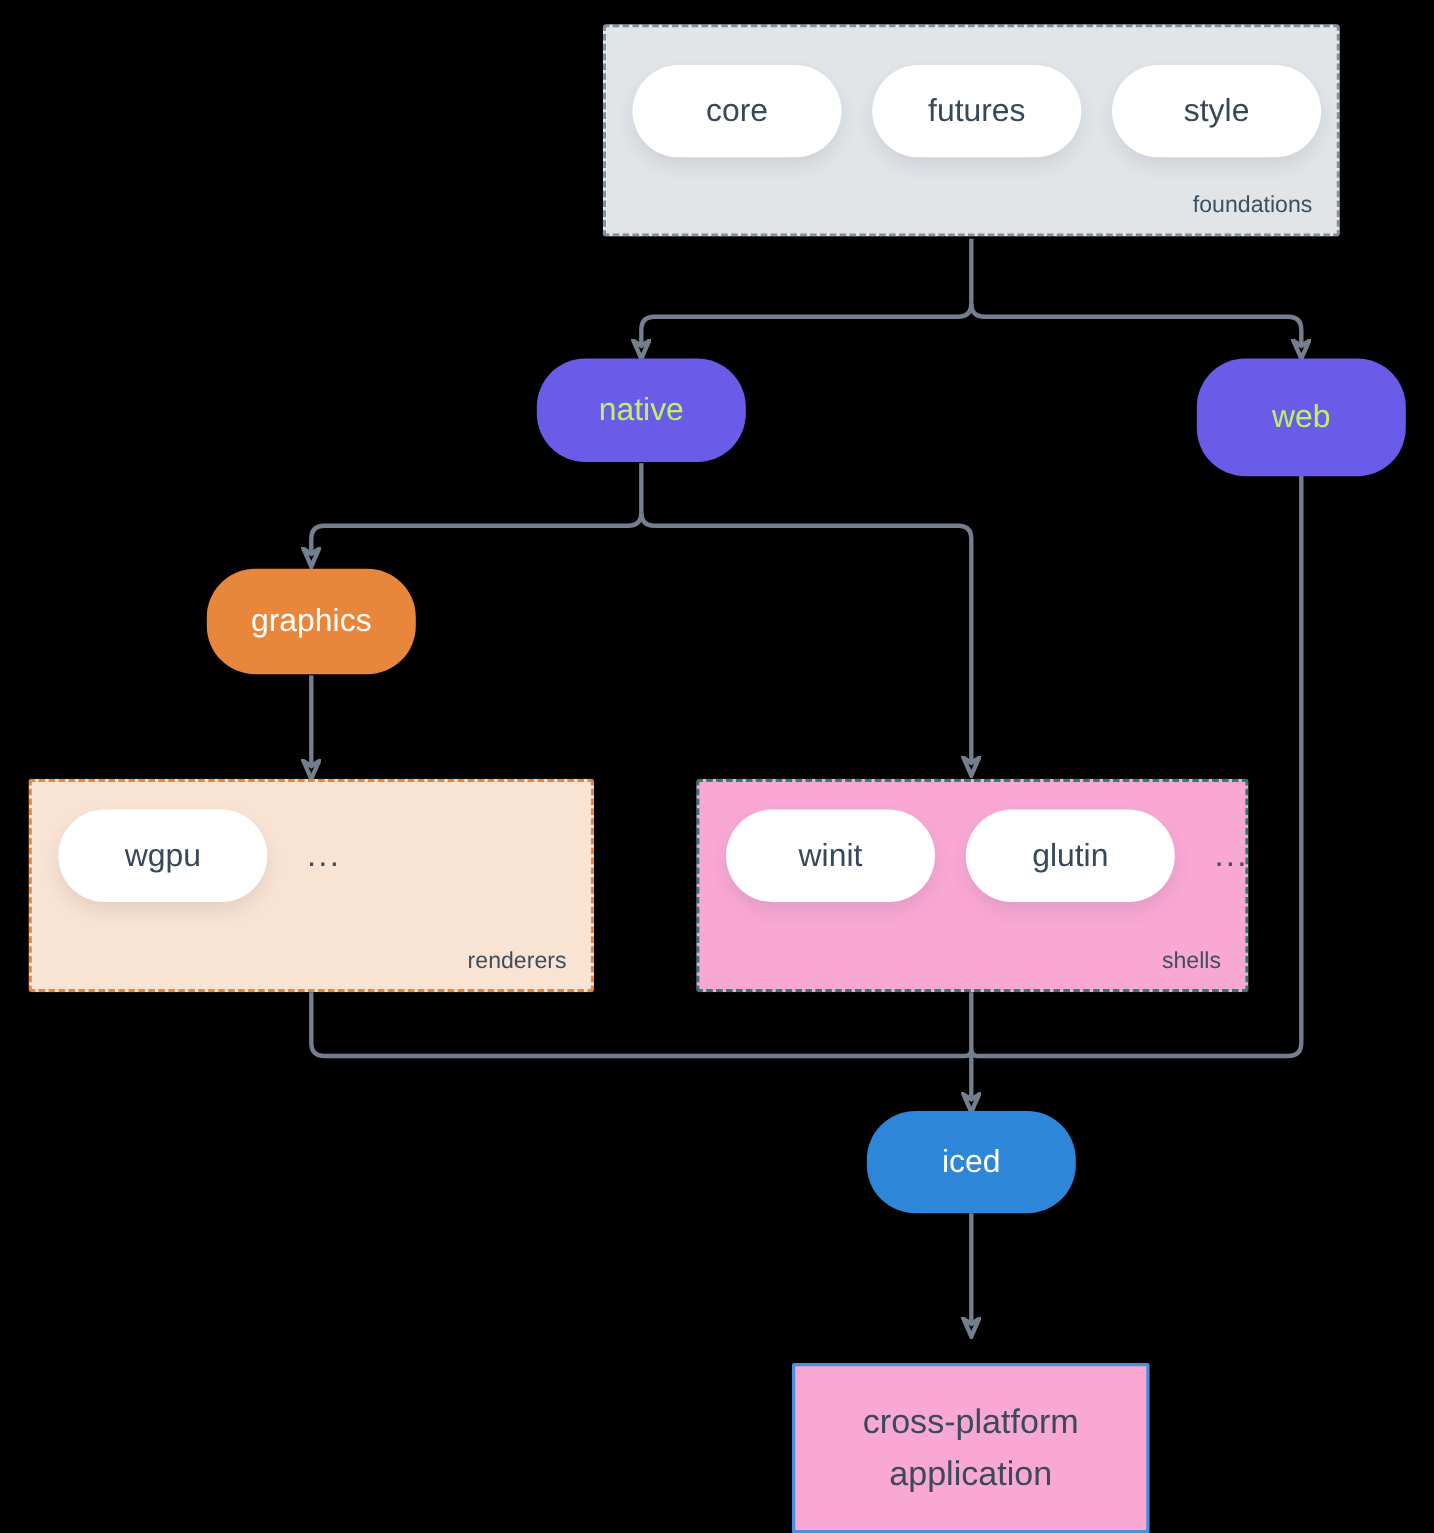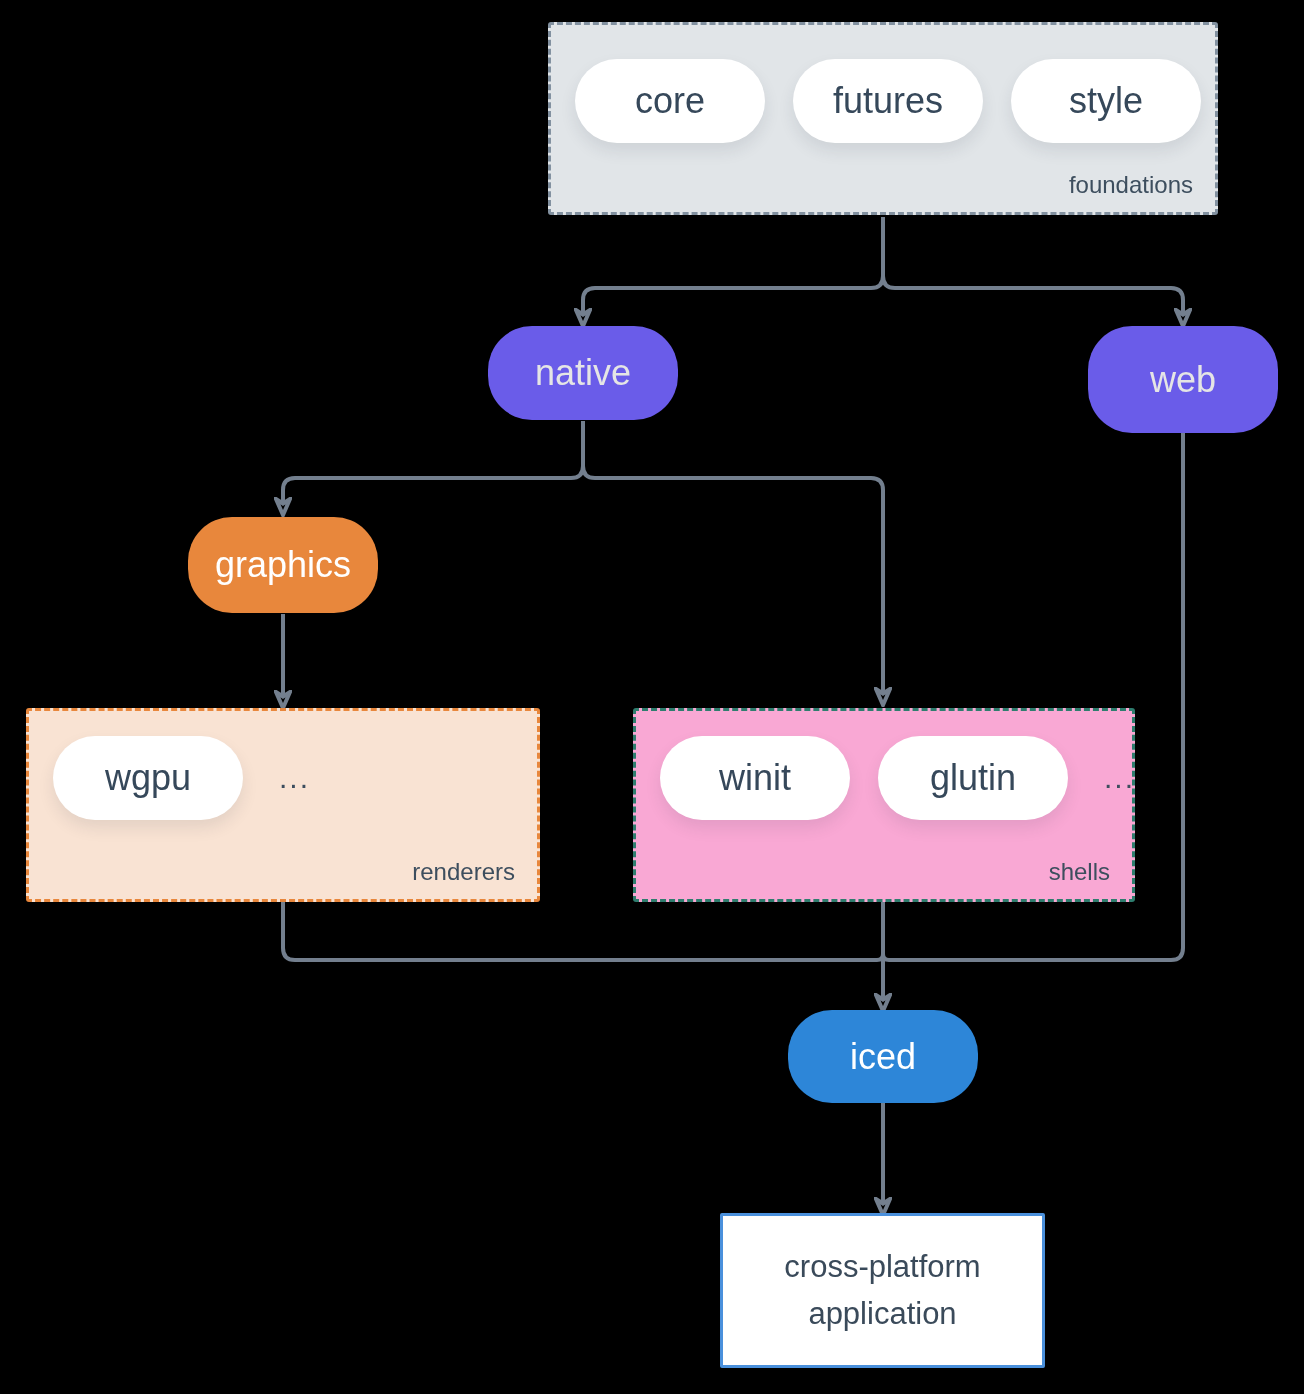--- a/index.html
+++ b/index.html
@@ -5,26 +5,26 @@
   html,body{margin:0;padding:0;background:#000;}
   .stage{
     position:relative;width:1304px;height:1394px;background:#000;
     font-family:"Liberation Sans", sans-serif;overflow:hidden;
   }
   .edges{position:absolute;left:0;top:0;width:1304px;height:1394px;}
   .edges path{fill:none;stroke:#737f8e;stroke-width:4;}
   
   .pill{
     position:relative;display:flex;align-items:center;justify-content:center;
-    height:84px;border-radius:44px;font-size:36px;color:#36485a;background:#fff;
+    height:84px;border-radius:44px;font-size:29px;color:#36485a;background:#fff;
     box-shadow:0 8px 16px rgba(40,50,70,0.10);
     flex:0 0 auto;
   }
   .pill.abs{position:absolute;box-shadow:none;}
-  .pill.purple{background:#6a5ce9;color:#e5e5e5;}
+  .pill.purple{background:#6a5ce9;color:#bef264;}
   .pill.orange{background:#e8873c;color:#fff;}
   .pill.blue{background:#2d86d8;color:#ffffff;}
   
   .zone{
     position:absolute;display:flex;align-items:flex-start;border-radius:3px;
     box-sizing:border-box;border:3px dashed;
   }
   .zone-foundations{
     left:548px;top:22px;width:670px;height:193px;
     background:#e1e5e8;border-color:#8291a0;
@@ -35,34 +35,34 @@
     background:#f9e3d3;border-color:#e8873c;
     padding:25px 0 0 24px;gap:28px;
   }
   .zone-shells{
     left:633px;top:708px;width:502px;height:194px;
     background:#f9a8d4;border-color:#2e7d6e;
     padding:25px 0 0 24px;gap:28px;
   }
   .zone .pill{width:190px;}
   .zone-label{
-    position:absolute;right:22px;bottom:13px;font-size:24px;color:#3d4e5e;
+    position:absolute;right:22px;bottom:13px;font-size:21px;color:#3d4e5e;
   }
   .ellipsis{
     display:flex;align-items:center;height:84px;font-size:30px;color:#3d4e5e;
     letter-spacing:2px;margin-left:8px;
   }
   
   .node-native{left:488px;top:326px;width:190px;height:94px;}
   .node-web{left:1088px;top:326px;width:190px;height:107px;}
   .node-graphics{left:188px;top:517px;width:190px;height:96px;}
   .node-iced{left:788px;top:1010px;width:190px;height:93px;}
   .box-application{
-    position:absolute;left:720px;top:1213px;width:325px;height:155px;
-    box-sizing:border-box;background:#ffffff;border:3px solid #4a90dc;border-radius:2px;
+    position:absolute;left:720px;top:1239px;width:325px;height:155px;
+    box-sizing:border-box;background:#f9a8d4;border:3px solid #4a90dc;border-radius:2px;
     display:flex;flex-direction:column;align-items:center;justify-content:center;
     font-size:31px;line-height:1.5;color:#3a4a5a;
   }
 </style>
 </head>
 <body>
 
 <div class="stage">
 
   <svg class="edges" viewBox="0 0 1304 1394">

